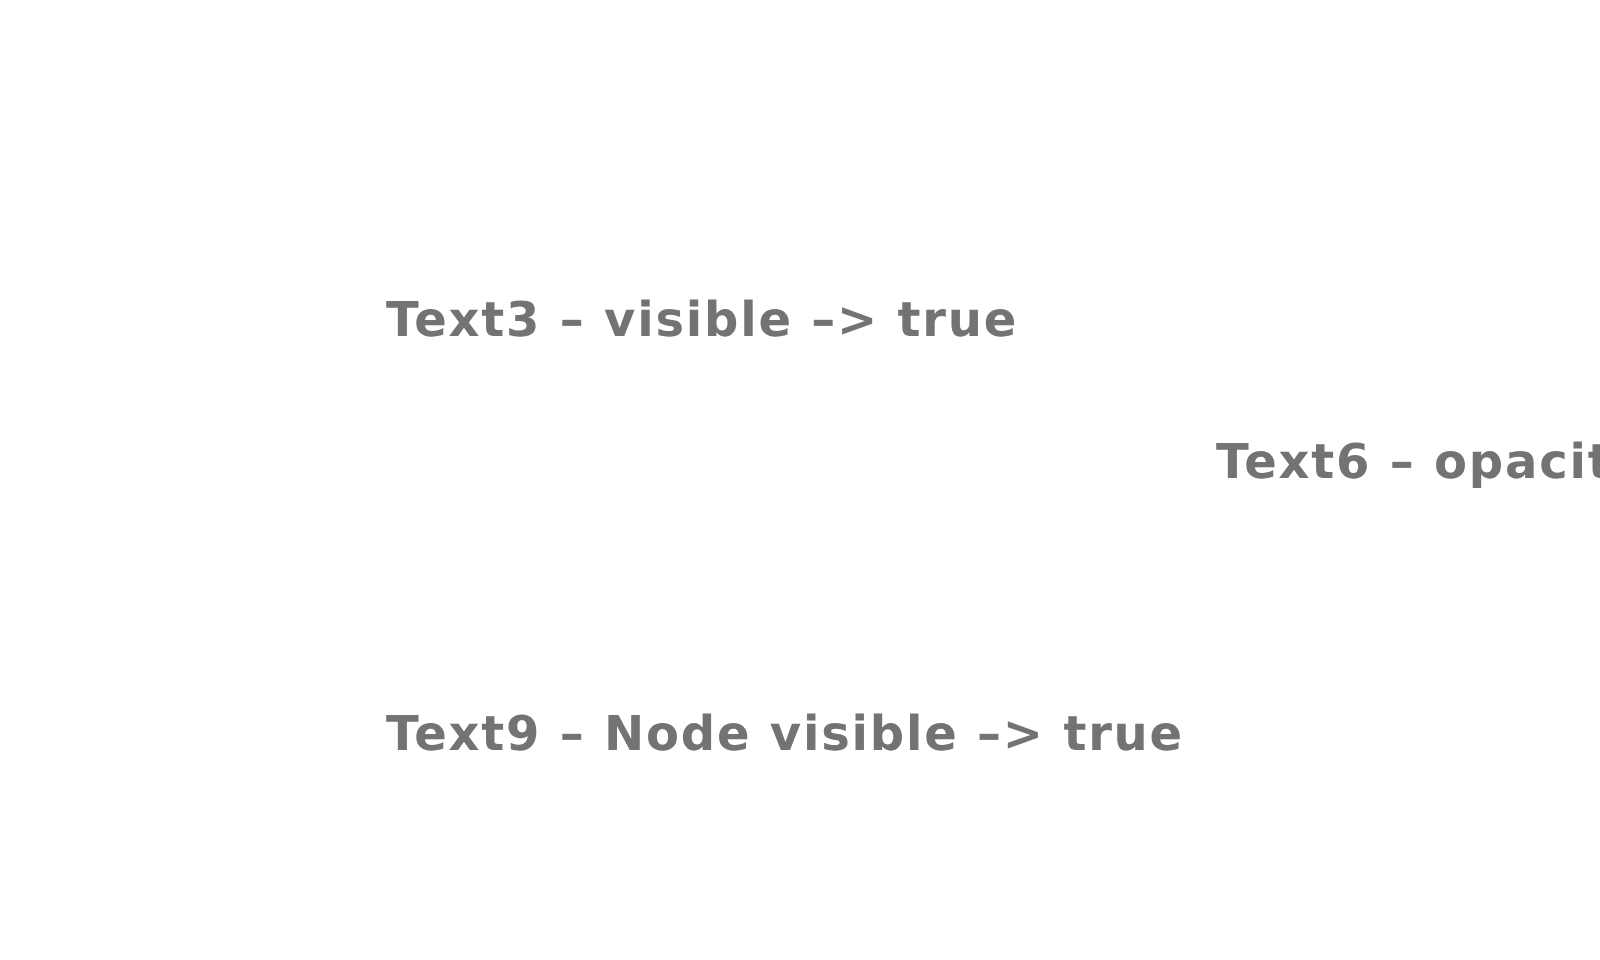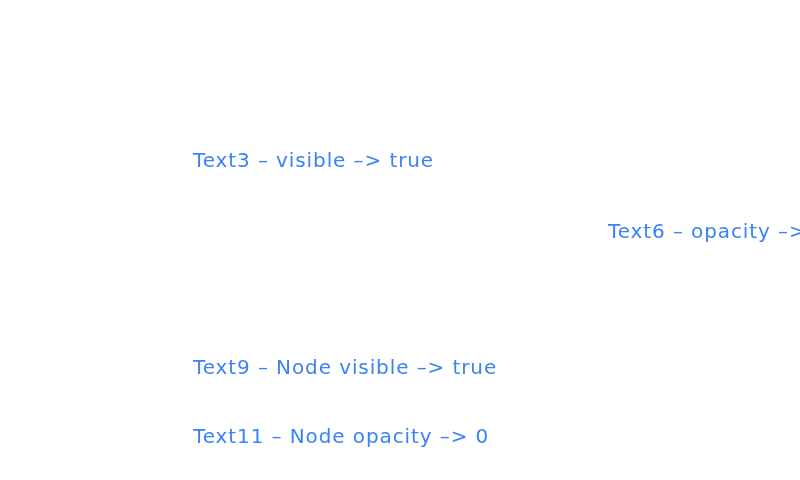--- a/index.html
+++ b/index.html
@@ -21,26 +21,26 @@
     height: 480px;
     background: #ffffff;
     overflow: hidden;
   }
 
   
   .text-label {
     position: absolute;
     white-space: nowrap;
     overflow: hidden;
-    color: #3b82f6;
+    color: #737373;
     font-family: "DejaVu Sans", sans-serif;
-    font-size: 20px;
+    font-size: 24px;
     line-height: 32px;
     letter-spacing: 0.9px;
-    font-weight: 400;
+    font-weight: 700;
     -webkit-font-smoothing: antialiased;
   }
 
   
   .col-left {
     left: 193px;
   }
   
   .col-right {
     left: 608px;
@@ -64,16 +64,15 @@
 
 <div id="canvas">
 
   <div class="text-label col-left row-1 no-clip">Text3 – visible –&gt; true</div>
 
   <div class="text-label col-right row-2 clip-at-canvas-edge">Text6 – opacity –&gt;</div>
 
   <div class="text-label col-left row-3 clip-at-right-col">Text9 – Node visible –&gt; true</div>
 
 
-  <div class="text-label col-left row-4 clip-at-right-col">Text11 – Node opacity –&gt; 0</div>
 
 
 </div>
 
 </body></html>

